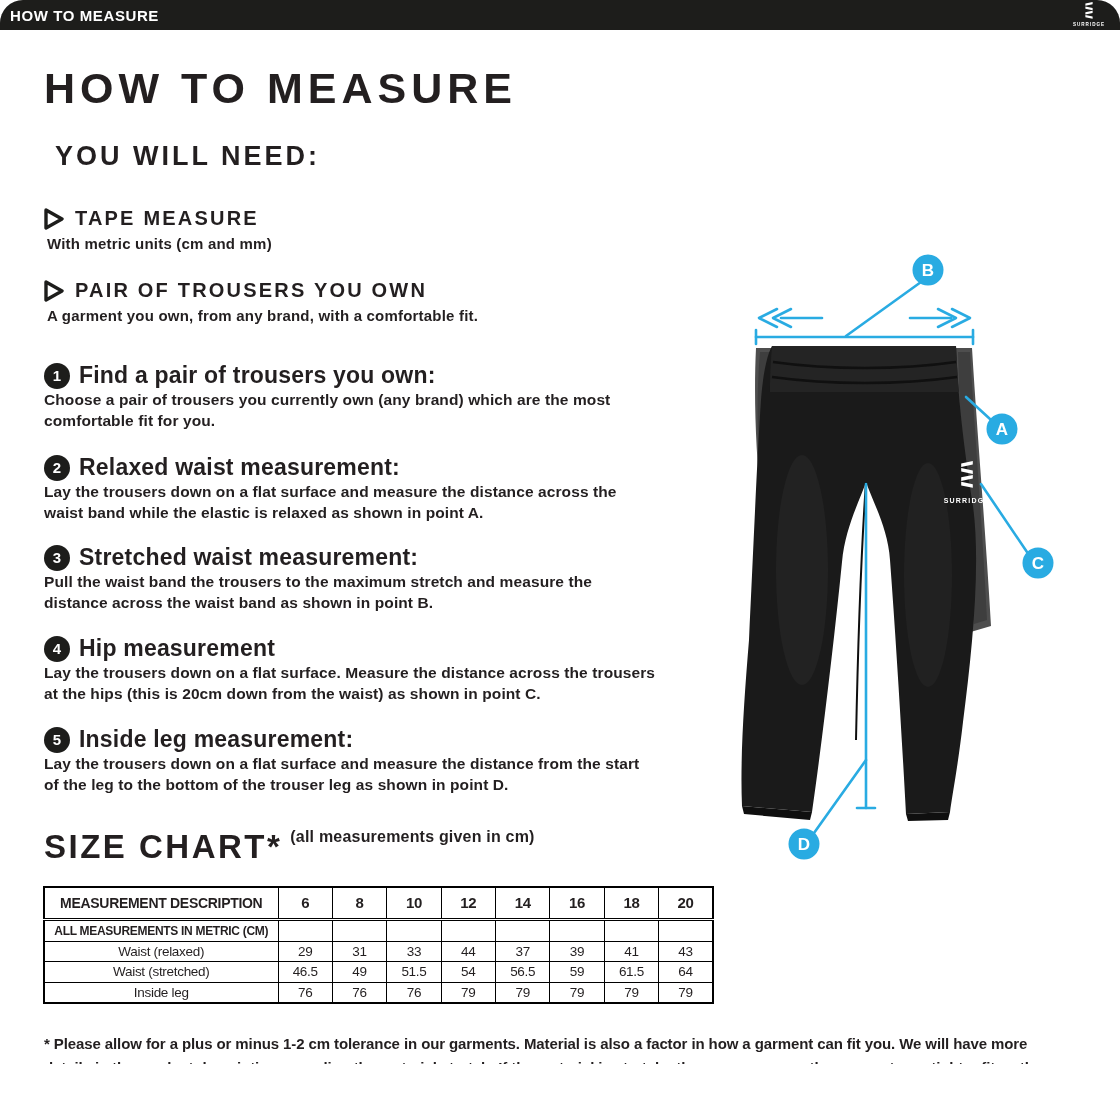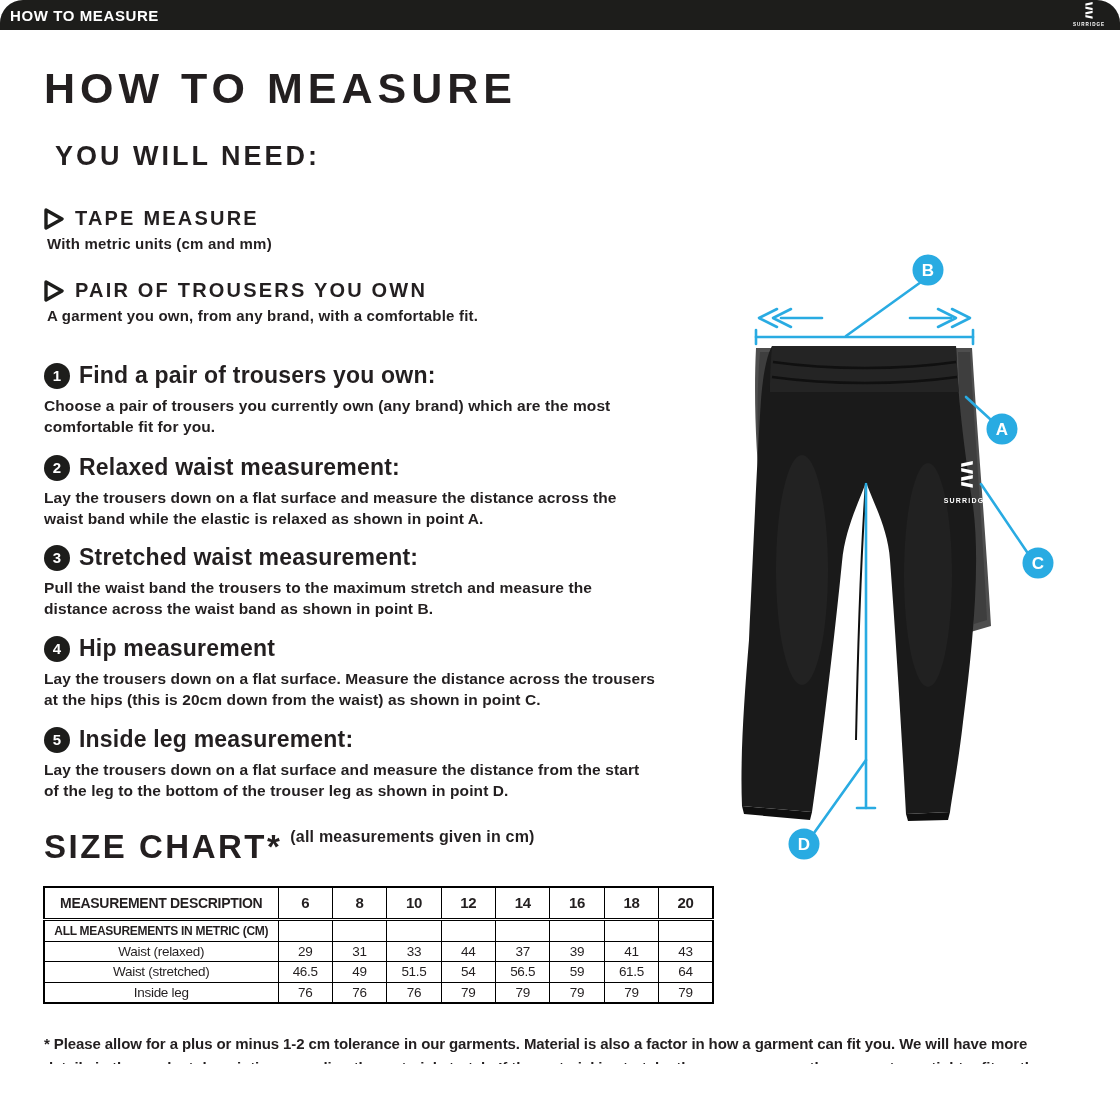--- a/index.html
+++ b/index.html
@@ -33,21 +33,21 @@
   }
   
   .step{position:absolute;left:44px;width:640px;}
   .step-head{display:flex;align-items:center;}
   .step-num{
     width:26px;height:26px;border-radius:50%;background:#1d1d1b;color:#fff;
     font-size:15px;font-weight:bold;display:flex;align-items:center;justify-content:center;
     margin-right:9px;flex:0 0 auto;
   }
   .step-title{font-size:23px;font-weight:bold;letter-spacing:.2px;}
-  .step p{margin:7px 0 0 0;font-size:15.5px;font-weight:bold;line-height:20.5px;width:614px;letter-spacing:.1px;}
+  .step p{margin:1px 0 0 0;font-size:15.5px;font-weight:bold;line-height:20.5px;width:614px;letter-spacing:.1px;}
   #step-1{top:362px;} #step-2{top:454px;} #step-3{top:544px;} #step-4{top:635px;} #step-5{top:726px;}
   
   .size-heading{position:absolute;left:44px;top:828px;display:flex;align-items:flex-start;}
   .size-heading .main{font-size:33px;font-weight:bold;letter-spacing:2.5px;}
   .size-heading .sub{font-size:16px;font-weight:bold;margin-left:8px;letter-spacing:.2px;}
   table.size{
     position:absolute;left:43px;top:886px;width:671px;border-collapse:collapse;
     table-layout:fixed;letter-spacing:-.3px;
   }
   table.size th,table.size td{border:1px solid #000;text-align:center;vertical-align:middle;padding:0;}

